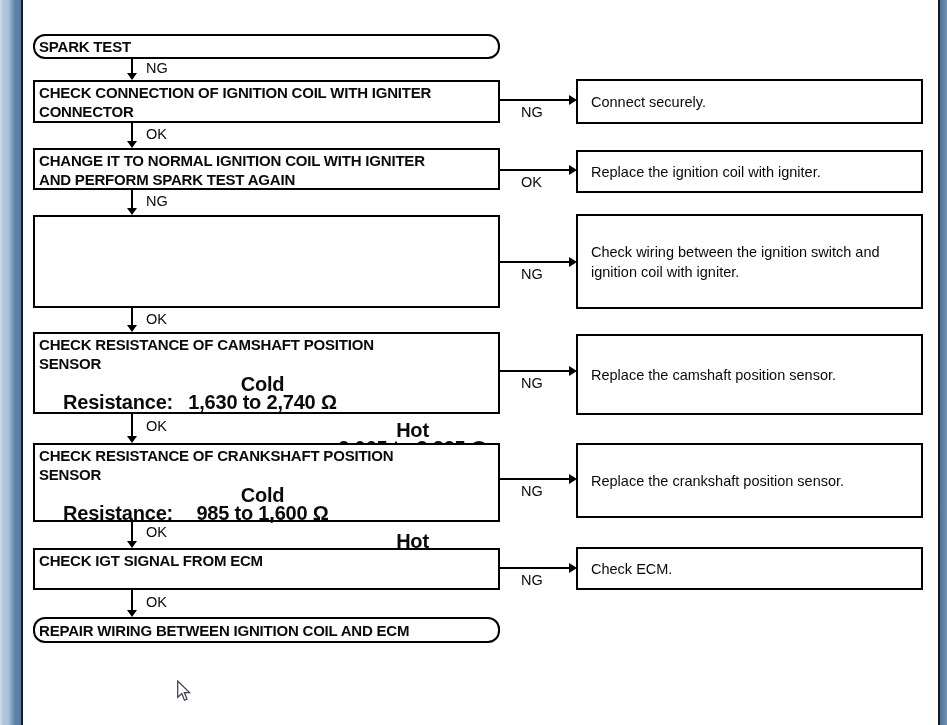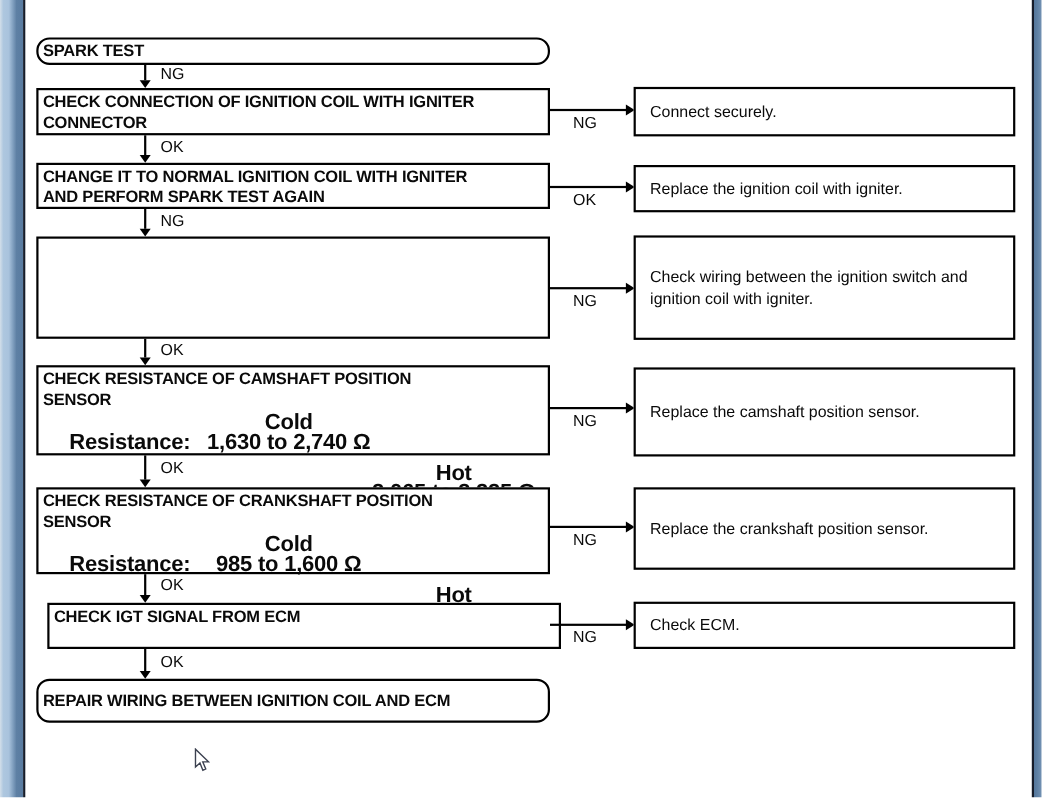--- a/index.html
+++ b/index.html
@@ -91,25 +91,25 @@
     <span class="res-c1">Cold</span>
     <span class="res-c2">Hot</span>
   </div>
   <div class="res-row">
     <span class="res-label">Resistance:</span>
     <span class="res-c1">985 to 1,600 Ω</span>
     <span class="res-c2">1,715 to 1,890 Ω</span>
   </div>
 </div>
 
-<div class="box lbox" style="top:548px;height:42px;margin-left:10px;">
+<div class="box lbox" style="top:548px;height:42px;">
   <div class="title">CHECK IGT SIGNAL FROM ECM</div>
 </div>
 
-<div class="box lbox center-v" style="top:617px;height:40px;align-items:center;">
+<div class="box lbox center-v" style="top:617px;height:26px;align-items:center;">
   <div class="title">REPAIR WIRING BETWEEN IGNITION COIL AND ECM</div>
 </div>
 
 <div class="vline" style="top:59px;height:14px;"></div>
 <div class="varrow" style="top:73px;"></div>
 <div class="vlabel" style="top:60px;">NG</div>
 
 <div class="vline" style="top:123px;height:18px;"></div>
 <div class="varrow" style="top:141px;"></div>
 <div class="vlabel" style="top:126px;">OK</div>

